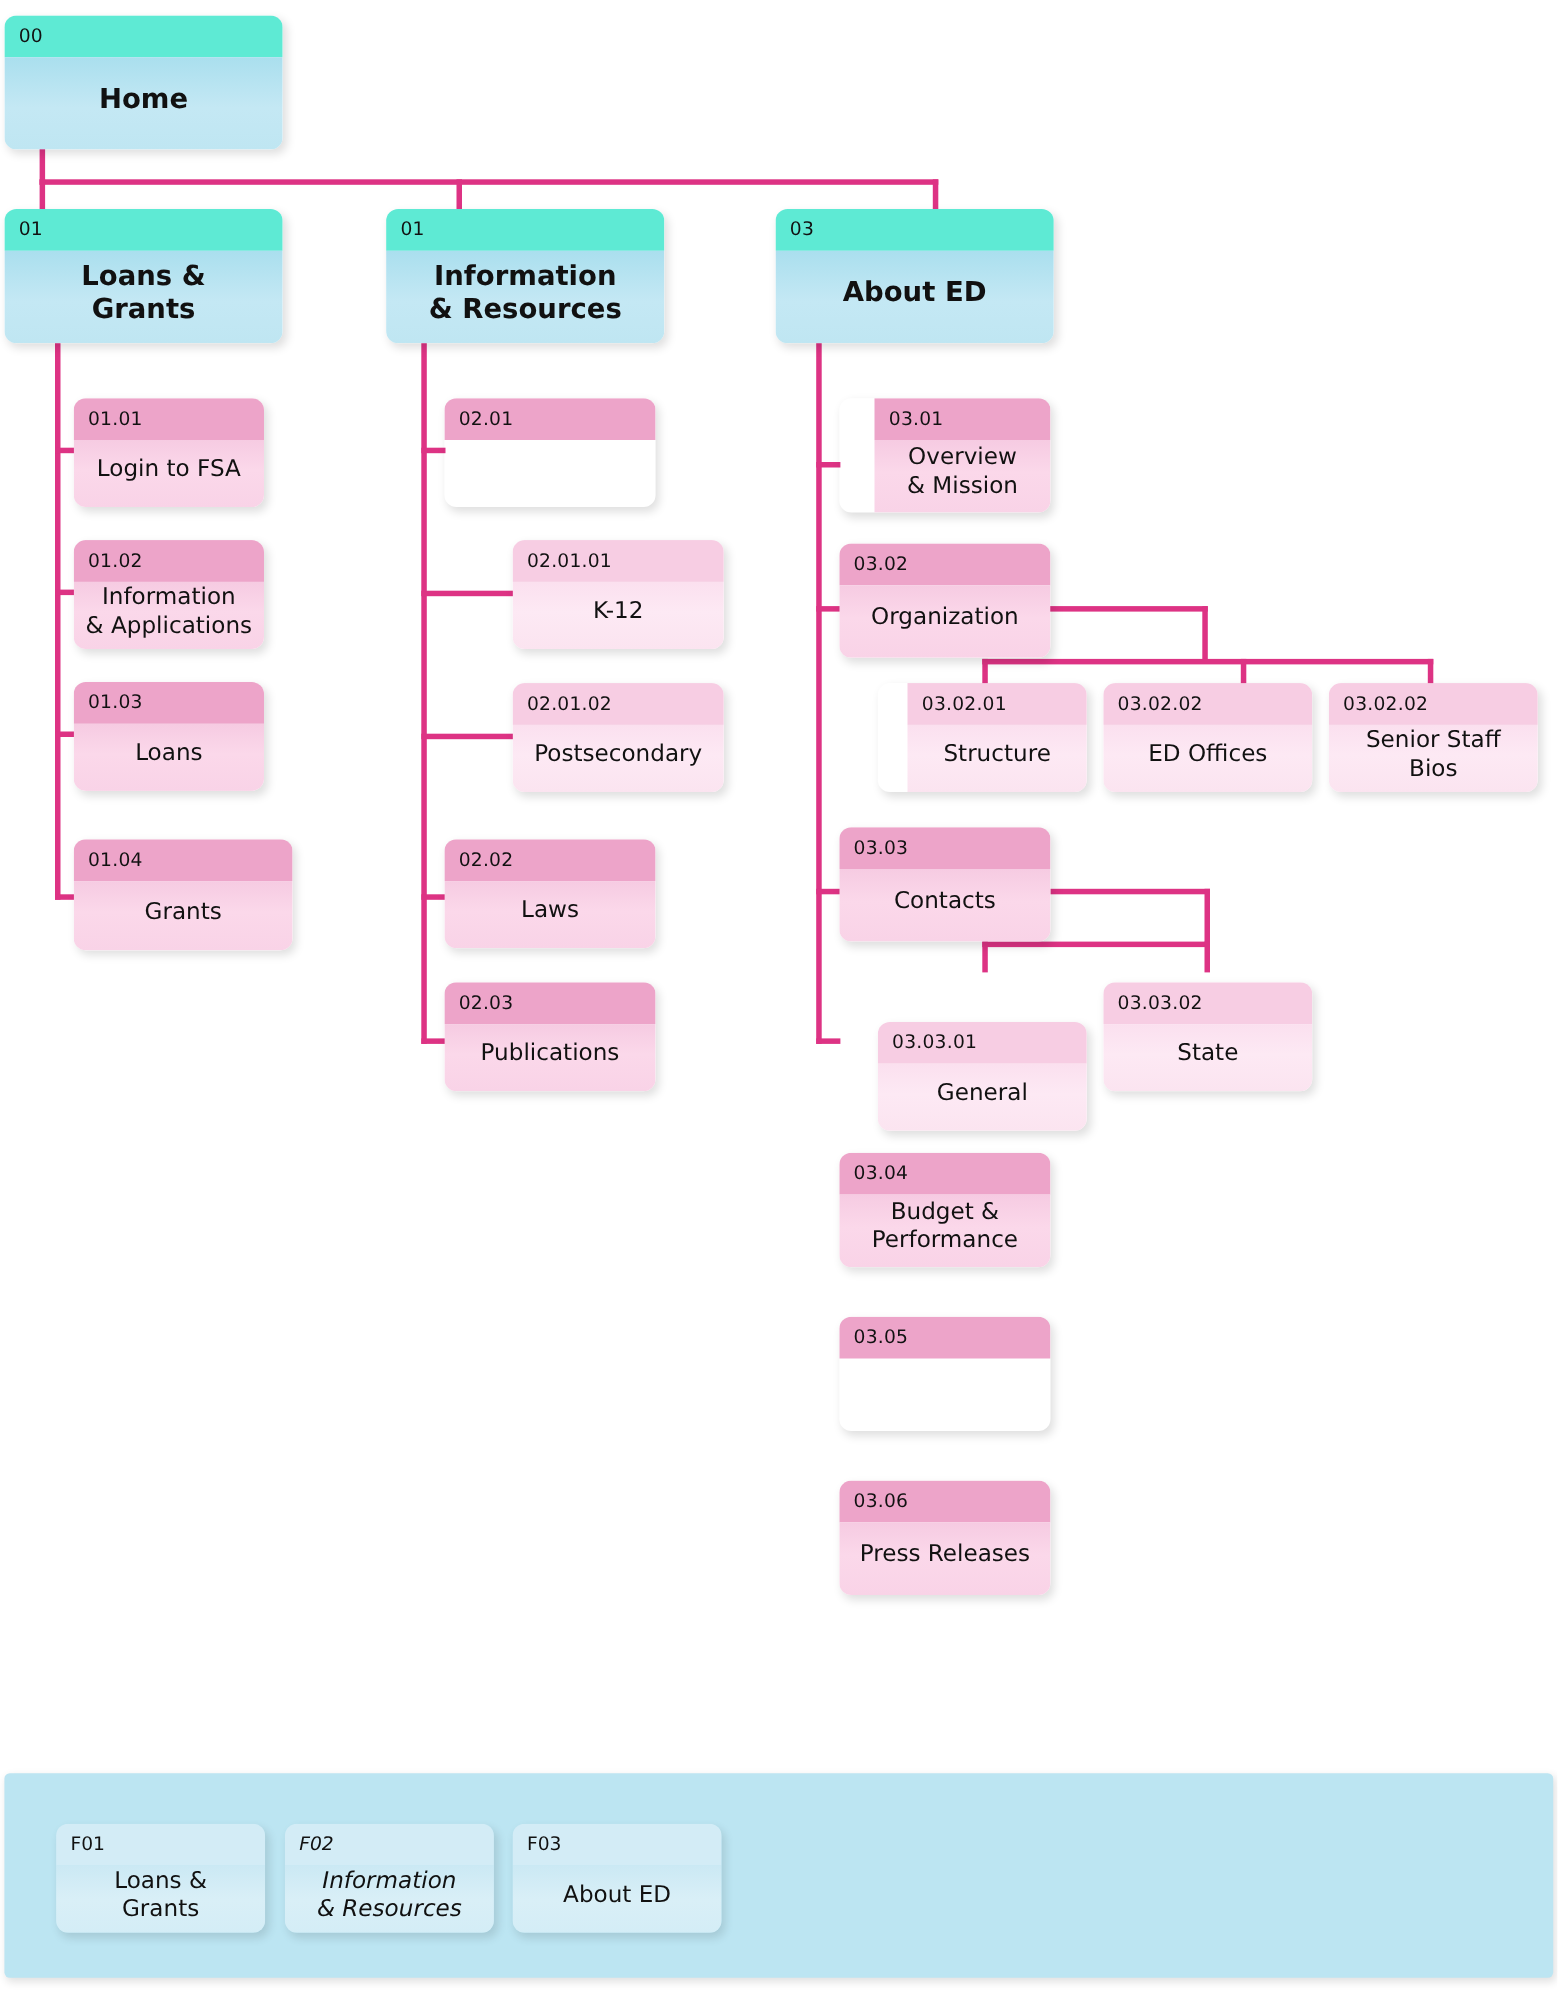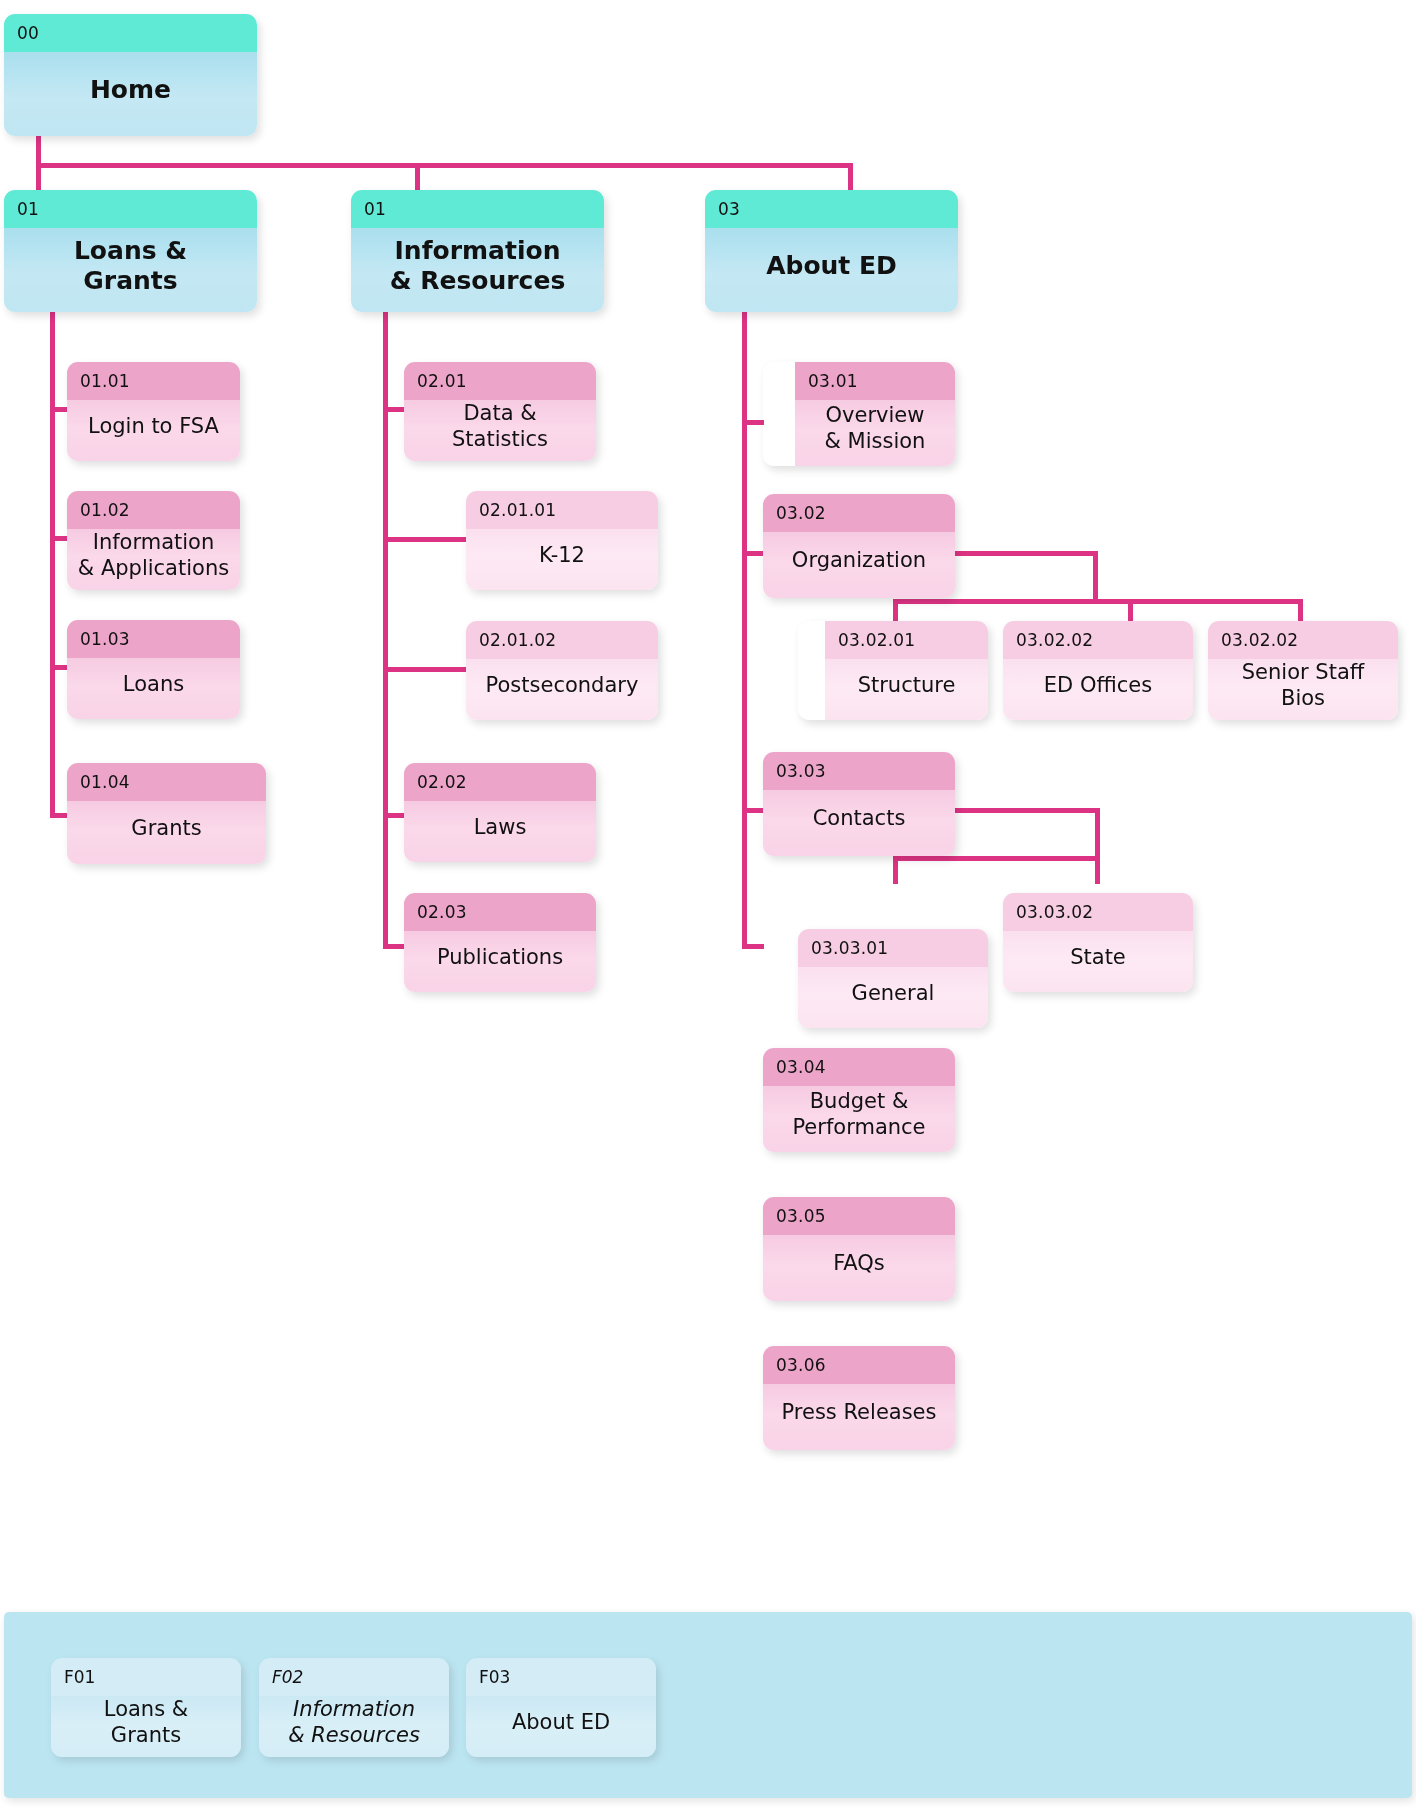--- a/index.html
+++ b/index.html
@@ -178,21 +178,20 @@
     <div class="code">01.03</div>
     <div class="title">Loans</div>
   </div>
   <div class="node pink" style="left:67px; top:763px; width:199px; height:101px;">
     <div class="code">01.04</div>
     <div class="title">Grants</div>
   </div>
 
   <div class="node pink" style="left:404px; top:362px; width:192px; height:99px;">
     <div class="code">02.01</div>
-    <div class="title">Data &amp; Statistics</div>
   </div>
 
   <div class="node pinklite" style="left:466px; top:491px; width:192px; height:99px;">
     <div class="code">02.01.01</div>
     <div class="title">K-12</div>
   </div>
   <div class="node pinklite" style="left:466px; top:621px; width:192px; height:99px;">
     <div class="code">02.01.02</div>
     <div class="title">Postsecondary</div>
   </div>
@@ -219,21 +218,20 @@
     <div class="code">03.03</div>
     <div class="title">Contacts</div>
   </div>
   <div class="node pink" style="left:763px; top:1048px; width:192px; height:104px;">
     <div class="code">03.04</div>
     <div class="title">Budget &amp;
 Performance</div>
   </div>
   <div class="node pink" style="left:763px; top:1197px; width:192px; height:104px;">
     <div class="code">03.05</div>
-    <div class="title">FAQs</div>
   </div>
   <div class="node pink" style="left:763px; top:1346px; width:192px; height:104px;">
     <div class="code">03.06</div>
     <div class="title">Press Releases</div>
   </div>
 
   <div class="node pinklite" style="left:798px; top:621px; width:190px; height:99px;padding-left:27px;">
     <div class="code">03.02.01</div>
     <div class="title">Structure</div>
   </div>

